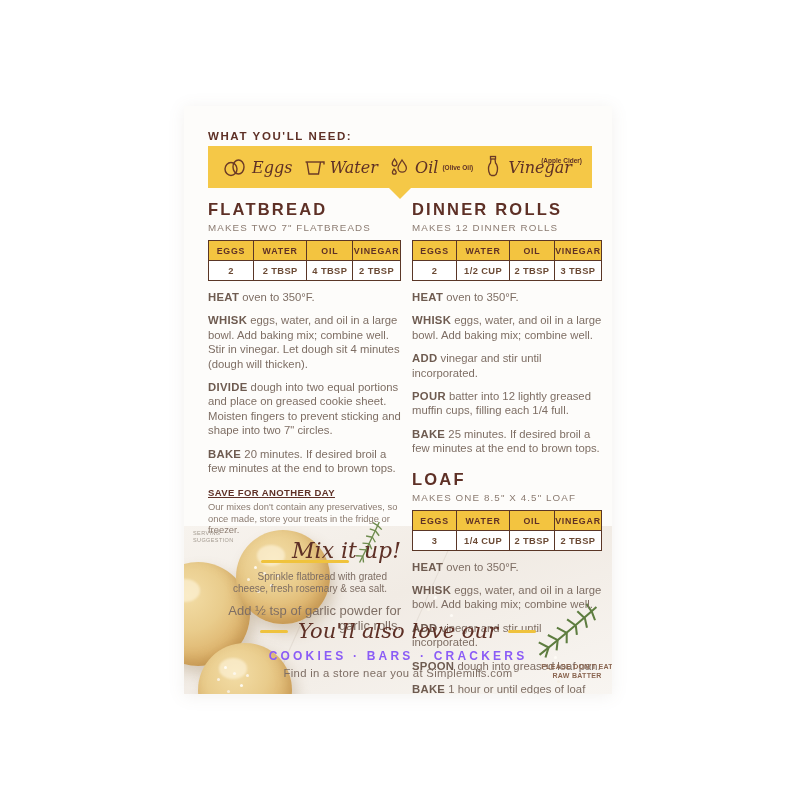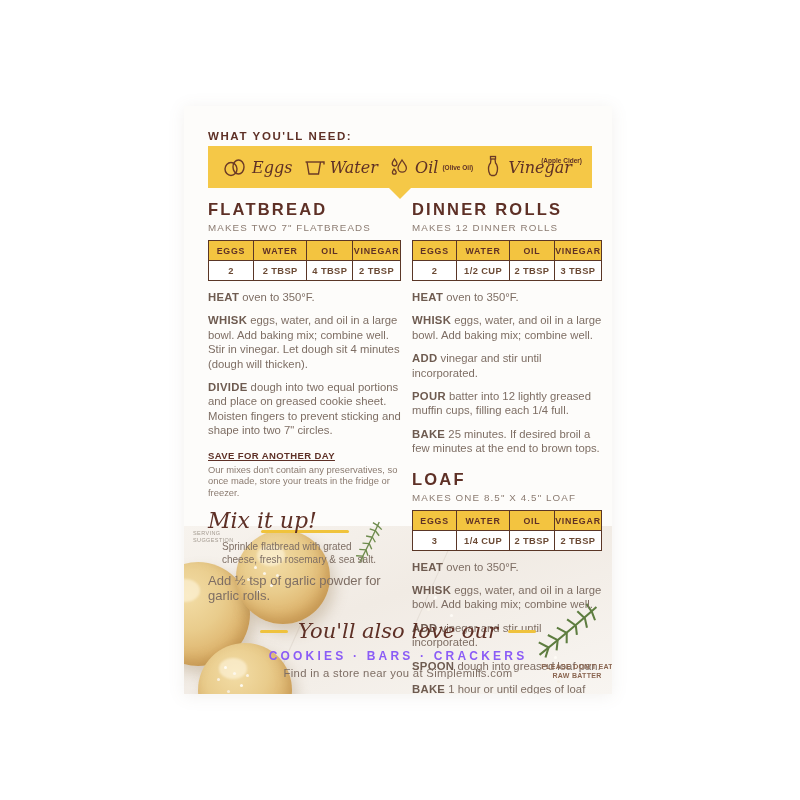--- a/index.html
+++ b/index.html
@@ -54,21 +54,21 @@
   .steps{margin-top:4px;}
   .step{
     margin:9px 0 0;font-size:11.3px;line-height:14.4px;color:#7e6e64;
   }
   .step b{color:#6e5b50;letter-spacing:.3px;}
   .recipe.second{margin-top:14px;}
   
   .save-title{margin-top:12px;font-size:9.5px;font-weight:bold;letter-spacing:.4px;color:#5e3026;text-decoration:underline;}
   .save-text{margin-top:3px;font-size:9.4px;line-height:11.5px;color:#8b7b70;}
   
-  .mixitup{margin-top:10px;text-align:left;}
+  .mixitup{margin-top:2px;text-align:right;}
   .mixitup .script{font-size:22px;}
   .mix-underline{width:88px;height:3px;background:#f0c33c;margin:-3px auto 0;border-radius:2px;}
   .mix-line1{margin-top:8px;font-size:10px;line-height:12.5px;color:#7e6e64;padding:0 14px;}
   .mix-line2{margin-top:7px;font-size:13px;color:#7e6e64;}
   
   .photo{
     position:absolute;left:0;top:420px;width:428px;height:168px;z-index:1;
     background:linear-gradient(160deg,#f7f3ee 0%,#f1ebe4 45%,#f8f5f1 100%);
   }
   .vein{position:absolute;background:rgba(190,180,168,.25);transform:rotate(24deg);}
@@ -161,20 +161,21 @@
           <div class="cell">2</div>
           <div class="cell">2 TBSP</div>
           <div class="cell">4 TBSP</div>
           <div class="cell">2 TBSP</div>
         </div>
       </div>
       <div class="steps">
         <p class="step"><b>HEAT</b> <span>oven to 350°F.</span></p>
         <p class="step"><b>WHISK</b> <span>eggs, water, and oil in a large bowl. Add baking mix; combine well. Stir in vinegar. Let dough sit 4 minutes (dough will thicken).</span></p>
         <p class="step"><b>DIVIDE</b> <span>dough into two equal portions and place on greased cookie sheet. Moisten fingers to prevent sticking and shape into two 7" circles.</span></p>
+        <p class="step"><b>BAKE</b> <span>20 minutes. If desired broil a few minutes at the end to brown tops.</span></p>
       </div>
     </section>
 
     <div class="save-title">SAVE FOR ANOTHER DAY</div>
     <div class="save-text">Our mixes don't contain any preservatives, so once made, store your treats in the fridge or freezer.</div>
 
     <div class="mixitup">
       <div class="script">Mix it up!</div>
       <div class="mix-underline"></div>
       <div class="mix-line1">Sprinkle flatbread with grated cheese, fresh rosemary &amp; sea salt.</div>

